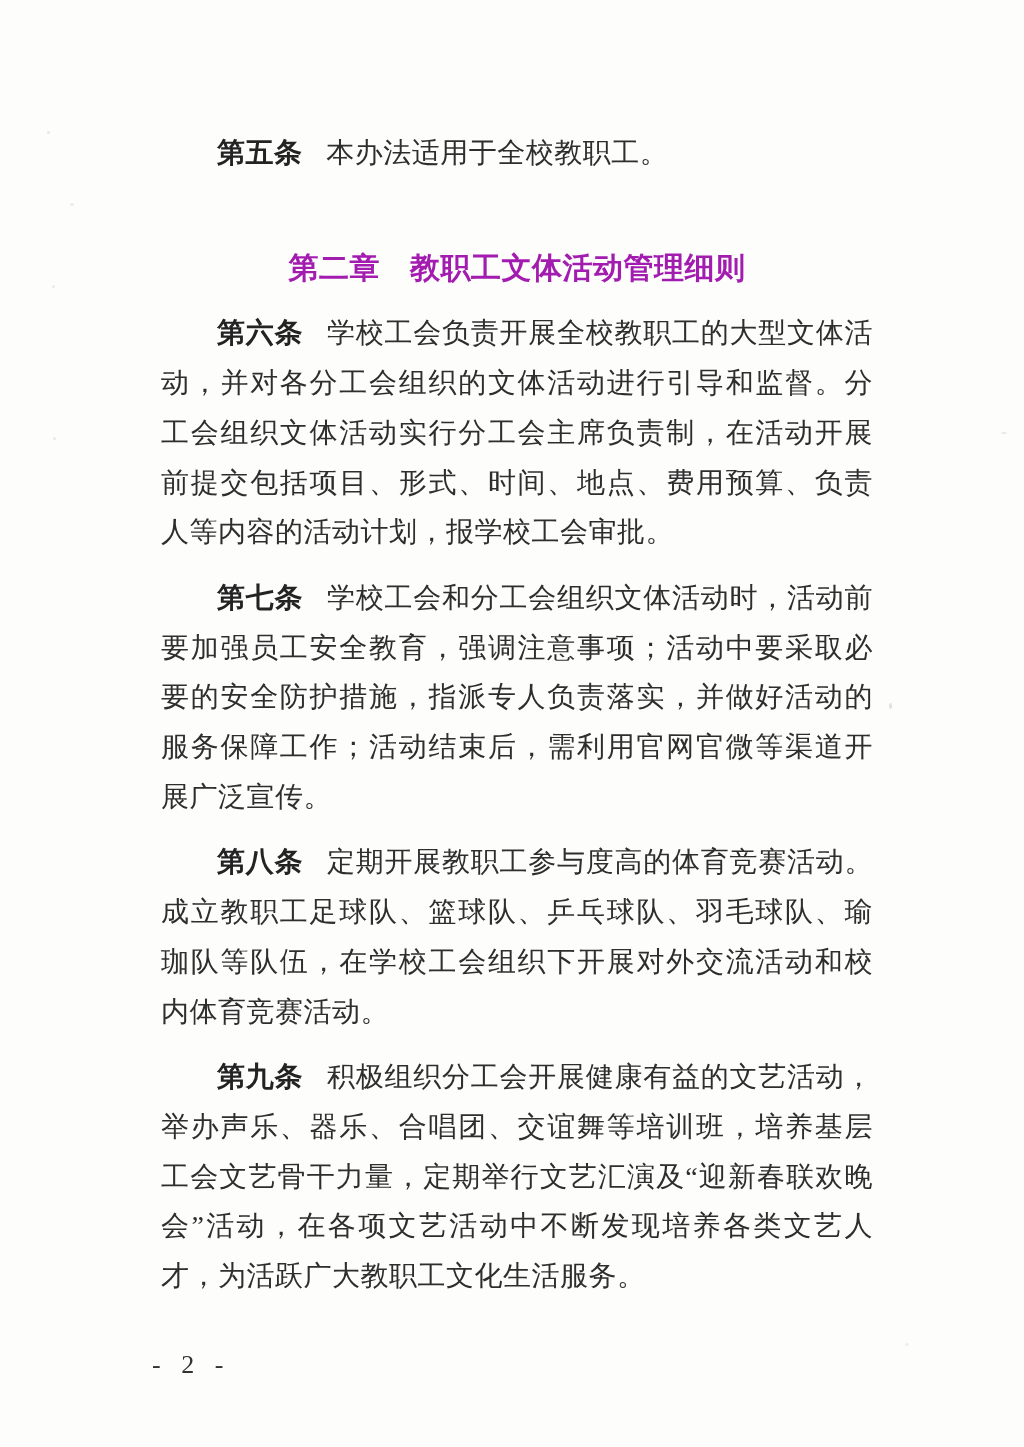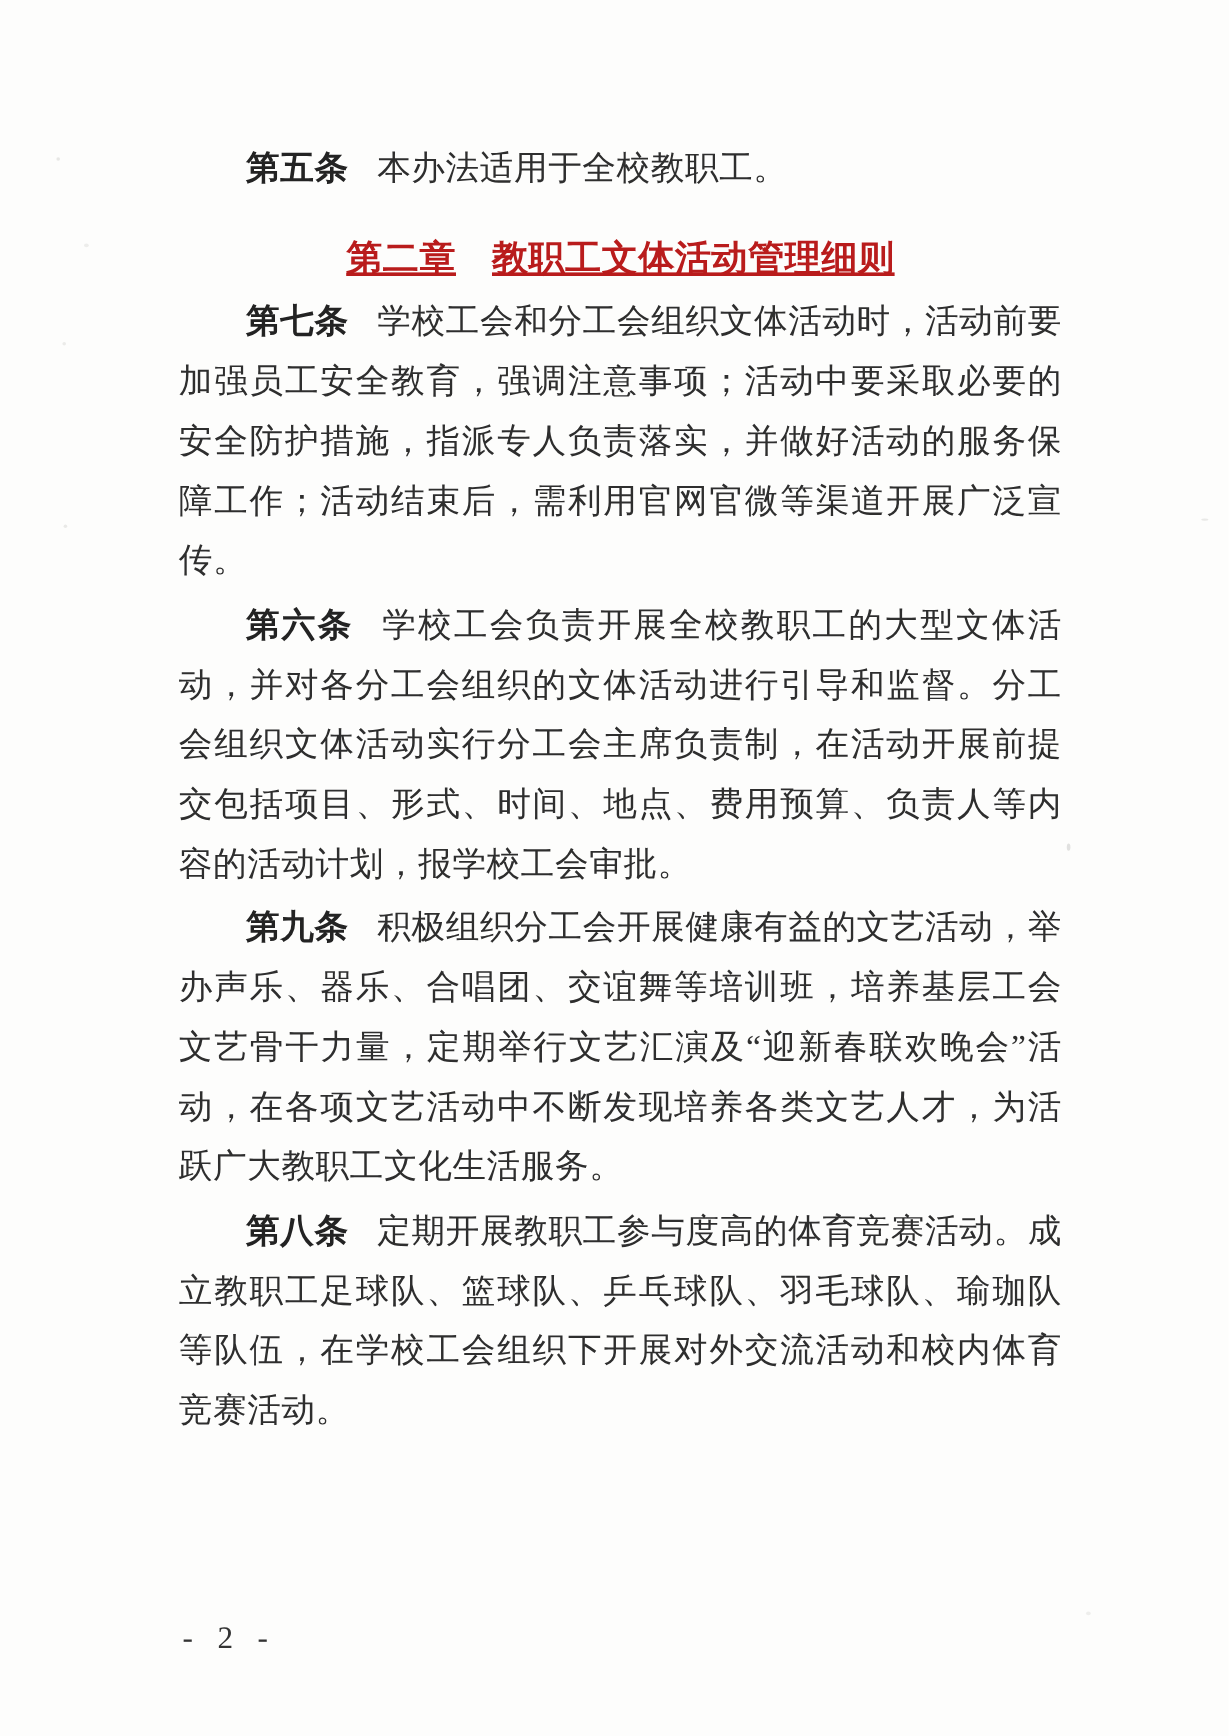--- a/index.html
+++ b/index.html
@@ -20,37 +20,36 @@
     position: absolute;
     left: 145px;
     top: 112px;
     width: 744px;
     font-size: 28px;
     line-height: 49.7px;
     text-align: justify;
     letter-spacing: 0.5px;
   }
   .para {
-    margin: 4px;
+    margin: 16px;
     text-indent: 2em;
   }
   .art-label {
     font-weight: bold;
     color: #232323;
     margin-right: 0.85em;
   }
   .chapter {
-    margin: 25px 0 0 0;
+    margin: 65px 0 0 0;
     font-size: 30px;
     line-height: 49.7px;
     font-weight: bold;
     text-align: center;
     text-indent: 0;
-    color: #b91c1c;
-    text-decoration: underline;
+    color: #a21caf;
   }
   .chapter-title {
     margin-left: 1em;
   }
   .page-number {
     position: absolute;
     left: 152px;
     top: 1350px;
     font-size: 26px;
     letter-spacing: 7px;
@@ -86,33 +85,33 @@
 
     <p class="para">
       <span class="art-label">第五条</span><span>本办法适用于全校教职工。</span>
     </p>
 
     <h2 class="chapter">
       <span>第二章</span><span class="chapter-title">教职工文体活动管理细则</span>
     </h2>
 
     <p class="para">
+      <span class="art-label">第六条</span><span>学校工会负责开展全校教职工的大型文体活动，并对各分工会组织的文体活动进行引导和监督。分工会组织文体活动实行分工会主席负责制，在活动开展前提交包括项目、形式、时间、地点、费用预算、负责人等内容的活动计划，报学校工会审批。</span>
+    </p>
+
+    <p class="para">
       <span class="art-label">第七条</span><span>学校工会和分工会组织文体活动时，活动前要加强员工安全教育，强调注意事项；活动中要采取必要的安全防护措施，指派专人负责落实，并做好活动的服务保障工作；活动结束后，需利用官网官微等渠道开展广泛宣传。</span>
     </p>
 
     <p class="para">
-      <span class="art-label">第六条</span><span>学校工会负责开展全校教职工的大型文体活动，并对各分工会组织的文体活动进行引导和监督。分工会组织文体活动实行分工会主席负责制，在活动开展前提交包括项目、形式、时间、地点、费用预算、负责人等内容的活动计划，报学校工会审批。</span>
+      <span class="art-label">第八条</span><span>定期开展教职工参与度高的体育竞赛活动。成立教职工足球队、篮球队、乒乓球队、羽毛球队、瑜珈队等队伍，在学校工会组织下开展对外交流活动和校内体育竞赛活动。</span>
     </p>
 
     <p class="para">
       <span class="art-label">第九条</span><span>积极组织分工会开展健康有益的文艺活动，举办声乐、器乐、合唱团、交谊舞等培训班，培养基层工会文艺骨干力量，定期举行文艺汇演及“迎新春联欢晚会”活动，在各项文艺活动中不断发现培养各类文艺人才，为活跃广大教职工文化生活服务。</span>
-    </p>
-
-    <p class="para">
-      <span class="art-label">第八条</span><span>定期开展教职工参与度高的体育竞赛活动。成立教职工足球队、篮球队、乒乓球队、羽毛球队、瑜珈队等队伍，在学校工会组织下开展对外交流活动和校内体育竞赛活动。</span>
     </p>
 
 
   </main>
 
   <div class="page-number">- 2 -</div>
 
 </div>
 
 </body></html>

